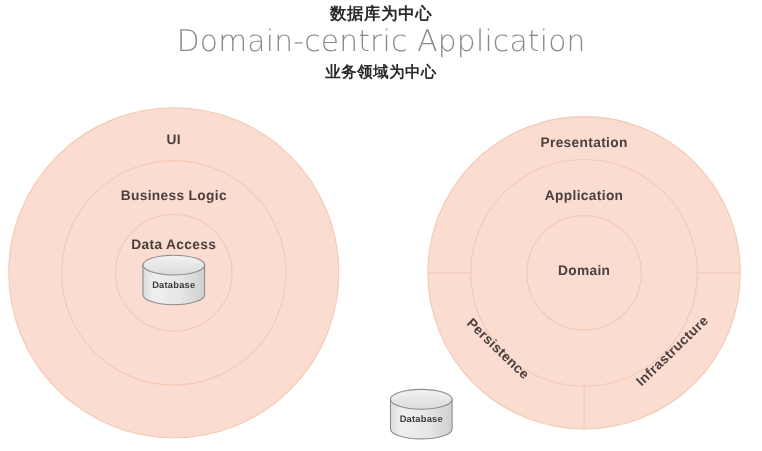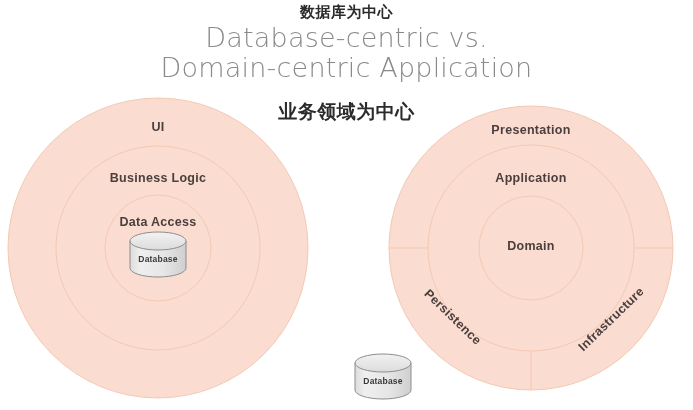--- a/index.html
+++ b/index.html
@@ -48,25 +48,25 @@
     font-size: 27px;
     font-weight: 300;
     color: #8a8a8a;
     line-height: 30px;
     letter-spacing: 0.2px;
     padding-top: 1px;
   }
   .title-line { display: block; }
   .cn-bottom {
     font-family: "DejaVu Sans", sans-serif;
-    font-size: 19px;
+    font-size: 14px;
     font-weight: 700;
     color: #2b2b2b;
     line-height: 20px;
-    margin-top: 18px;
+    margin-top: 3px;
     letter-spacing: 0.5px;
   }
 
   
   svg.diagram {
     position: absolute;
     left: 0;
     top: 0;
     width: 693px;
     height: 410px;
@@ -87,21 +87,20 @@
   }
 </style>
 </head>
 <body>
 
 <div id="stage">
 
   <div class="title-block">
     <div class="cn-top">数据库为中心</div>
     <div class="title-main">
-      <span class="title-line">Database-centric vs.</span>
       <span class="title-line">Domain-centric Application</span>
     </div>
     <div class="cn-bottom">业务领域为中心</div>
   </div>
 
   <svg class="diagram" viewBox="0 0 693 410">
     <defs>
       <linearGradient id="cylTop" x1="0" y1="0" x2="0" y2="1">
         <stop offset="0%" stop-color="#f2f2f2"></stop>
         <stop offset="100%" stop-color="#dcdcdc"></stop>

